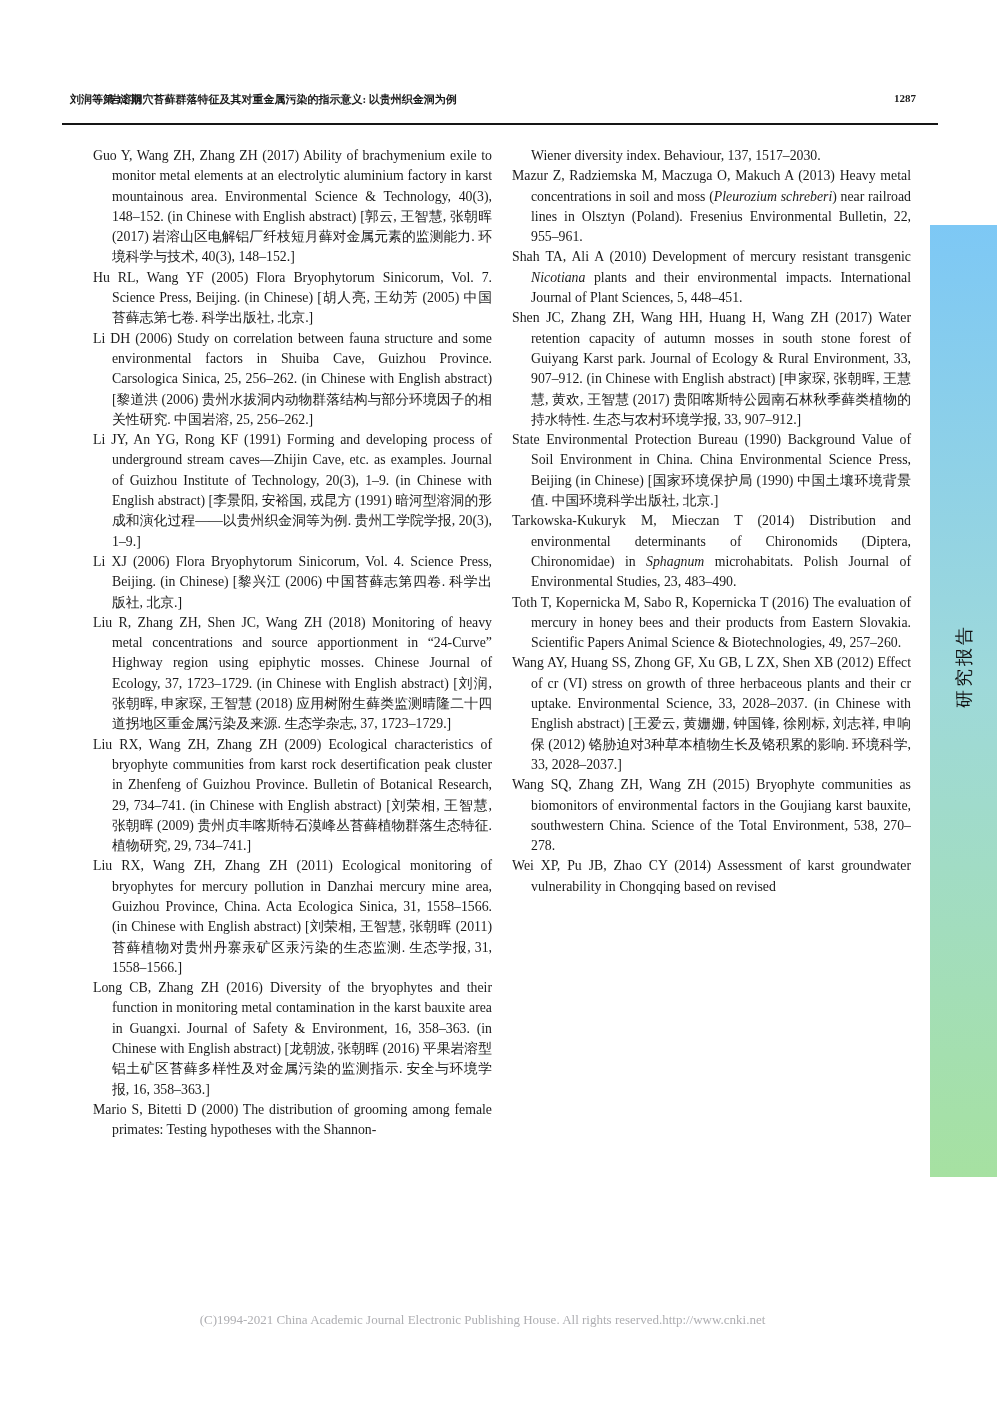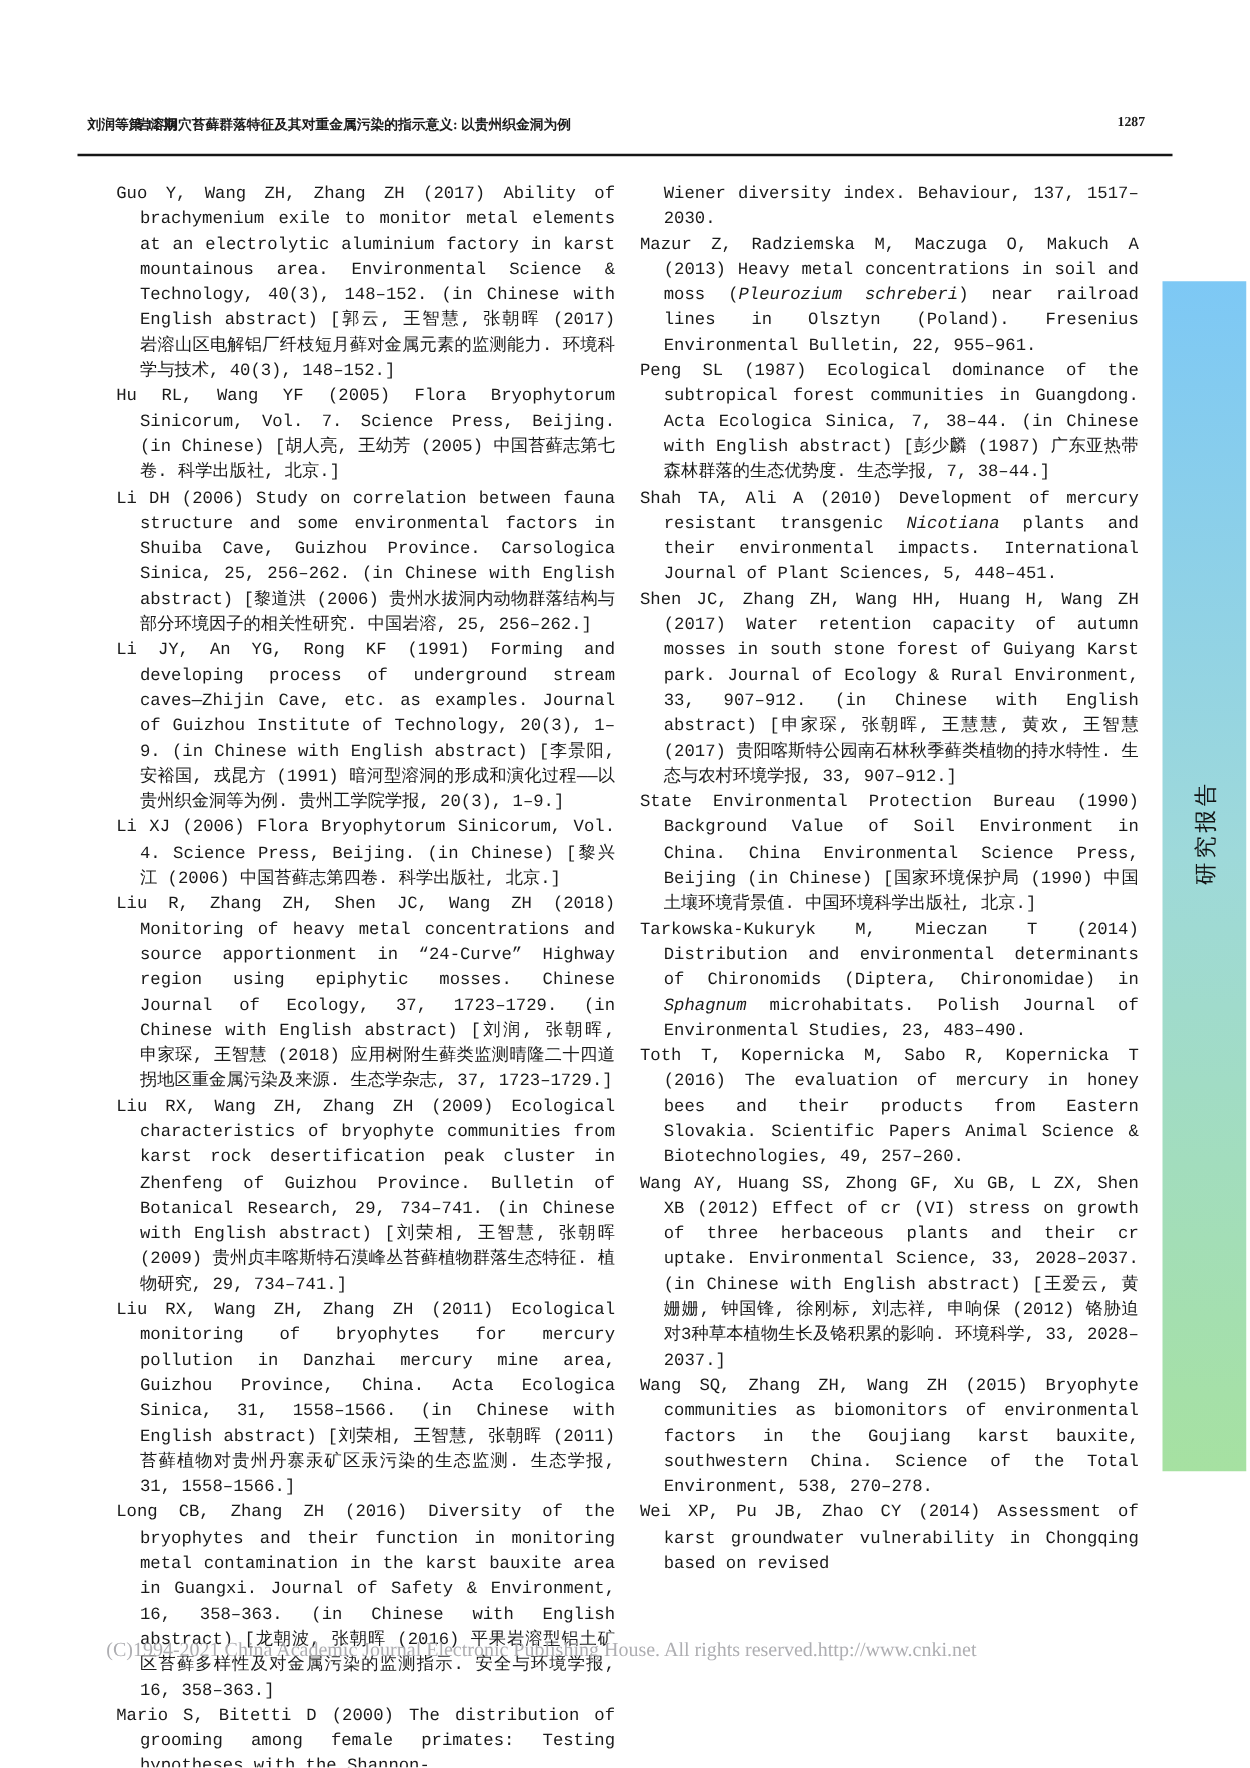--- a/index.html
+++ b/index.html
@@ -37,21 +37,20 @@
     font-size: 13.8px;
     line-height: 20.3px;
     text-align: justify;
   }
   #col-left  { left: 93px; }
   #col-right { left: 512px; }
   .ref {
     margin: 0;
     padding-left: 19px;
     text-indent: -19px;
-    font-family: Liberation Mono, monospace;
   }
   .ref.cont { text-indent: 0; }
   .ref i { font-style: italic; }
   
   #side-tab {
     position: absolute;
     left: 930px; top: 225px;
     width: 67px; height: 952px;
     background: linear-gradient(to bottom, #7dc8f5 0%, #9ed9da 48%, #a6e1a1 100%);
   }
@@ -64,22 +63,22 @@
     letter-spacing: 3px;
     color: #111111;
     font-family: "Liberation Sans", "DejaVu Sans", sans-serif;
   }
   
   #footer {
     position: absolute;
     left: 85px; top: 1312px;
     width: 795px;
     display: flex;
-    justify-content: flex-start;
-    font-size: 16px;
+    justify-content: center;
+    font-size: 13px;
     color: #aeaeb2;
   }
 </style>
 </head>
 <body>
 
 <div id="page">
 
   <div id="header">
     <span class="issue">第 12 期</span>
@@ -96,21 +95,20 @@
       <p class="ref"><span>Li XJ (2006) Flora Bryophytorum Sinicorum, Vol. 4. Science Press, Beijing. (in Chinese) [黎兴江 (2006) 中国苔藓志第四卷. 科学出版社, 北京.]</span></p>
       <p class="ref"><span>Liu R, Zhang ZH, Shen JC, Wang ZH (2018) Monitoring of heavy metal concentrations and source apportionment in “24-Curve” Highway region using epiphytic mosses. Chinese Journal of Ecology, 37, 1723–1729. (in Chinese with English abstract) [刘润, 张朝晖, 申家琛, 王智慧 (2018) 应用树附生藓类监测晴隆二十四道拐地区重金属污染及来源. 生态学杂志, 37, 1723–1729.]</span></p>
       <p class="ref"><span>Liu RX, Wang ZH, Zhang ZH (2009) Ecological characteristics of bryophyte communities from karst rock desertification peak cluster in Zhenfeng of Guizhou Province. Bulletin of Botanical Research, 29, 734–741. (in Chinese with English abstract) [刘荣相, 王智慧, 张朝晖 (2009) 贵州贞丰喀斯特石漠峰丛苔藓植物群落生态特征. 植物研究, 29, 734–741.]</span></p>
       <p class="ref"><span>Liu RX, Wang ZH, Zhang ZH (2011) Ecological monitoring of bryophytes for mercury pollution in Danzhai mercury mine area, Guizhou Province, China. Acta Ecologica Sinica, 31, 1558–1566. (in Chinese with English abstract) [刘荣相, 王智慧, 张朝晖 (2011) 苔藓植物对贵州丹寨汞矿区汞污染的生态监测. 生态学报, 31, 1558–1566.]</span></p>
       <p class="ref"><span>Long CB, Zhang ZH (2016) Diversity of the bryophytes and their function in monitoring metal contamination in the karst bauxite area in Guangxi. Journal of Safety &amp; Environment, 16, 358–363. (in Chinese with English abstract) [龙朝波, 张朝晖 (2016) 平果岩溶型铝土矿区苔藓多样性及对金属污染的监测指示. 安全与环境学报, 16, 358–363.]</span></p>
       <p class="ref"><span>Mario S, Bitetti D (2000) The distribution of grooming among female primates: Testing hypotheses with the Shannon-</span></p>
     </div>
   <div id="col-right" class="ref-col">
       <p class="ref cont"><span>Wiener diversity index. Behaviour, 137, 1517–2030.</span></p>
       <p class="ref"><span>Mazur Z, Radziemska M, Maczuga O, Makuch A (2013) Heavy metal concentrations in soil and moss (</span><i>Pleurozium schreberi</i><span>) near railroad lines in Olsztyn (Poland). Fresenius Environmental Bulletin, 22, 955–961.</span></p>
-      <p class="ref"><span>Peng SL (1987) Ecological dominance of the subtropical forest communities in Guangdong. Acta Ecologica Sinica, 7, 38–44. (in Chinese with English abstract) [彭少麟 (1987) 广东亚热带森林群落的生态优势度. 生态学报, 7, 38–44.]</span></p>
       <p class="ref"><span>Shah TA, Ali A (2010) Development of mercury resistant transgenic </span><i>Nicotiana</i><span> plants and their environmental impacts. International Journal of Plant Sciences, 5, 448–451.</span></p>
       <p class="ref"><span>Shen JC, Zhang ZH, Wang HH, Huang H, Wang ZH (2017) Water retention capacity of autumn mosses in south stone forest of Guiyang Karst park. Journal of Ecology &amp; Rural Environment, 33, 907–912. (in Chinese with English abstract) [申家琛, 张朝晖, 王慧慧, 黄欢, 王智慧 (2017) 贵阳喀斯特公园南石林秋季藓类植物的持水特性. 生态与农村环境学报, 33, 907–912.]</span></p>
       <p class="ref"><span>State Environmental Protection Bureau (1990) Background Value of Soil Environment in China. China Environmental Science Press, Beijing (in Chinese) [国家环境保护局 (1990) 中国土壤环境背景值. 中国环境科学出版社, 北京.]</span></p>
       <p class="ref"><span>Tarkowska-Kukuryk M, Mieczan T (2014) Distribution and environmental determinants of Chironomids (Diptera, Chironomidae) in </span><i>Sphagnum</i><span> microhabitats. Polish Journal of Environmental Studies, 23, 483–490.</span></p>
       <p class="ref"><span>Toth T, Kopernicka M, Sabo R, Kopernicka T (2016) The evaluation of mercury in honey bees and their products from Eastern Slovakia. Scientific Papers Animal Science &amp; Biotechnologies, 49, 257–260.</span></p>
       <p class="ref"><span>Wang AY, Huang SS, Zhong GF, Xu GB, L ZX, Shen XB (2012) Effect of cr (VI) stress on growth of three herbaceous plants and their cr uptake. Environmental Science, 33, 2028–2037. (in Chinese with English abstract) [王爱云, 黄姗姗, 钟国锋, 徐刚标, 刘志祥, 申响保 (2012) 铬胁迫对3种草本植物生长及铬积累的影响. 环境科学, 33, 2028–2037.]</span></p>
       <p class="ref"><span>Wang SQ, Zhang ZH, Wang ZH (2015) Bryophyte communities as biomonitors of environmental factors in the Goujiang karst bauxite, southwestern China. Science of the Total Environment, 538, 270–278.</span></p>
       <p class="ref"><span>Wei XP, Pu JB, Zhao CY (2014) Assessment of karst groundwater vulnerability in Chongqing based on revised</span></p>
     </div>
 

